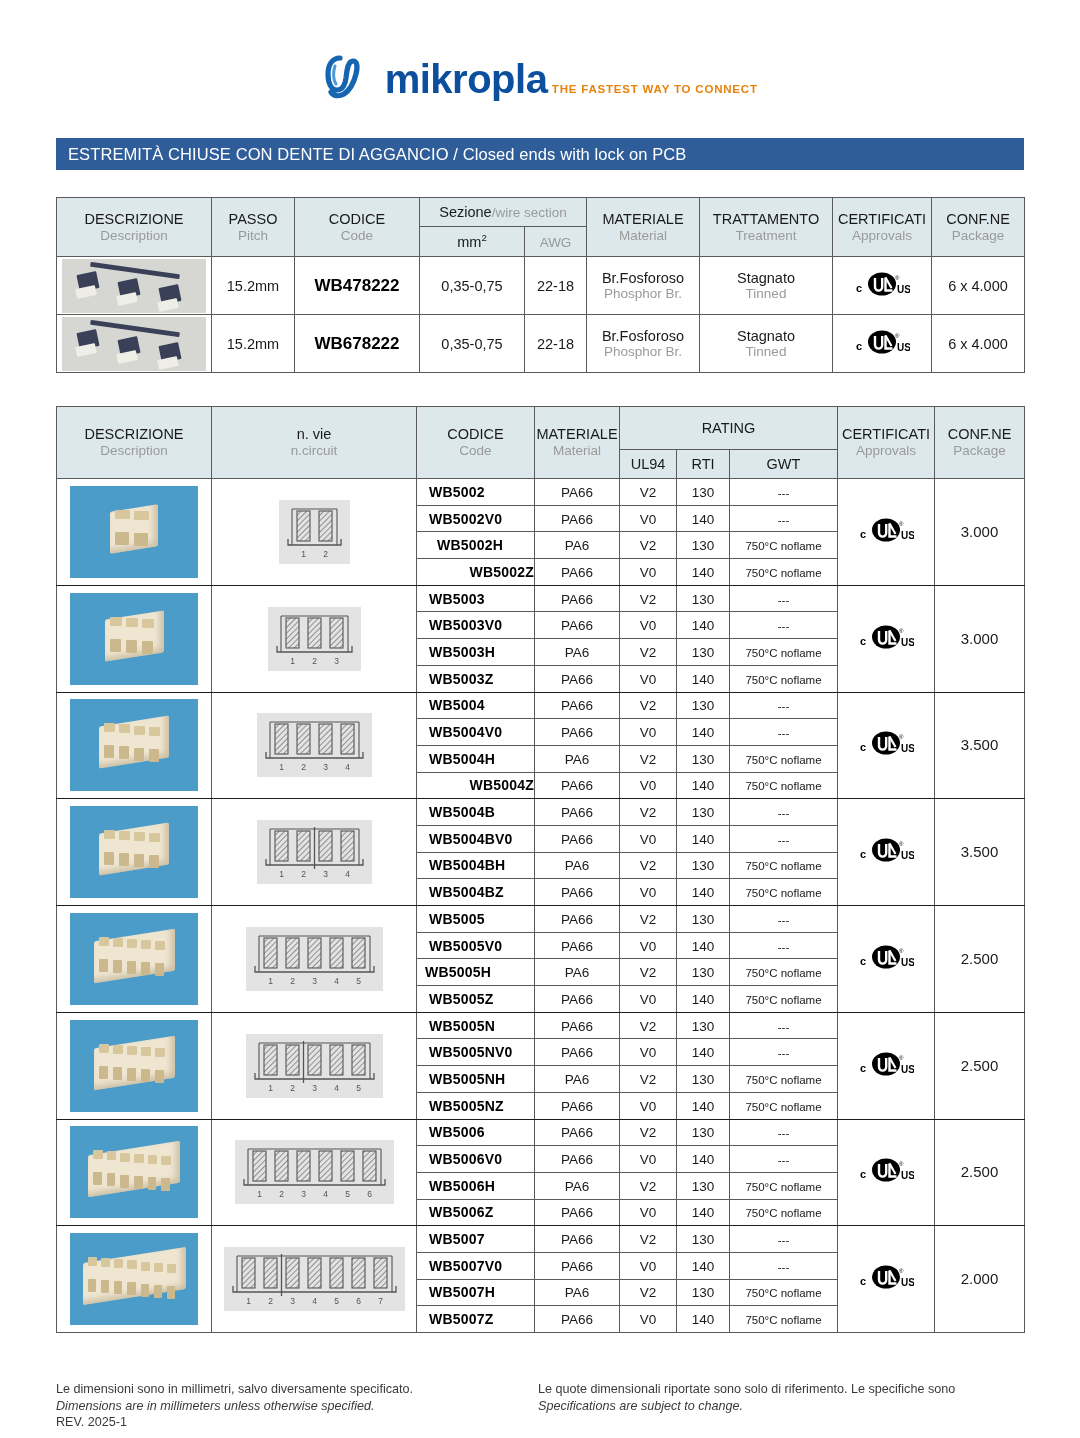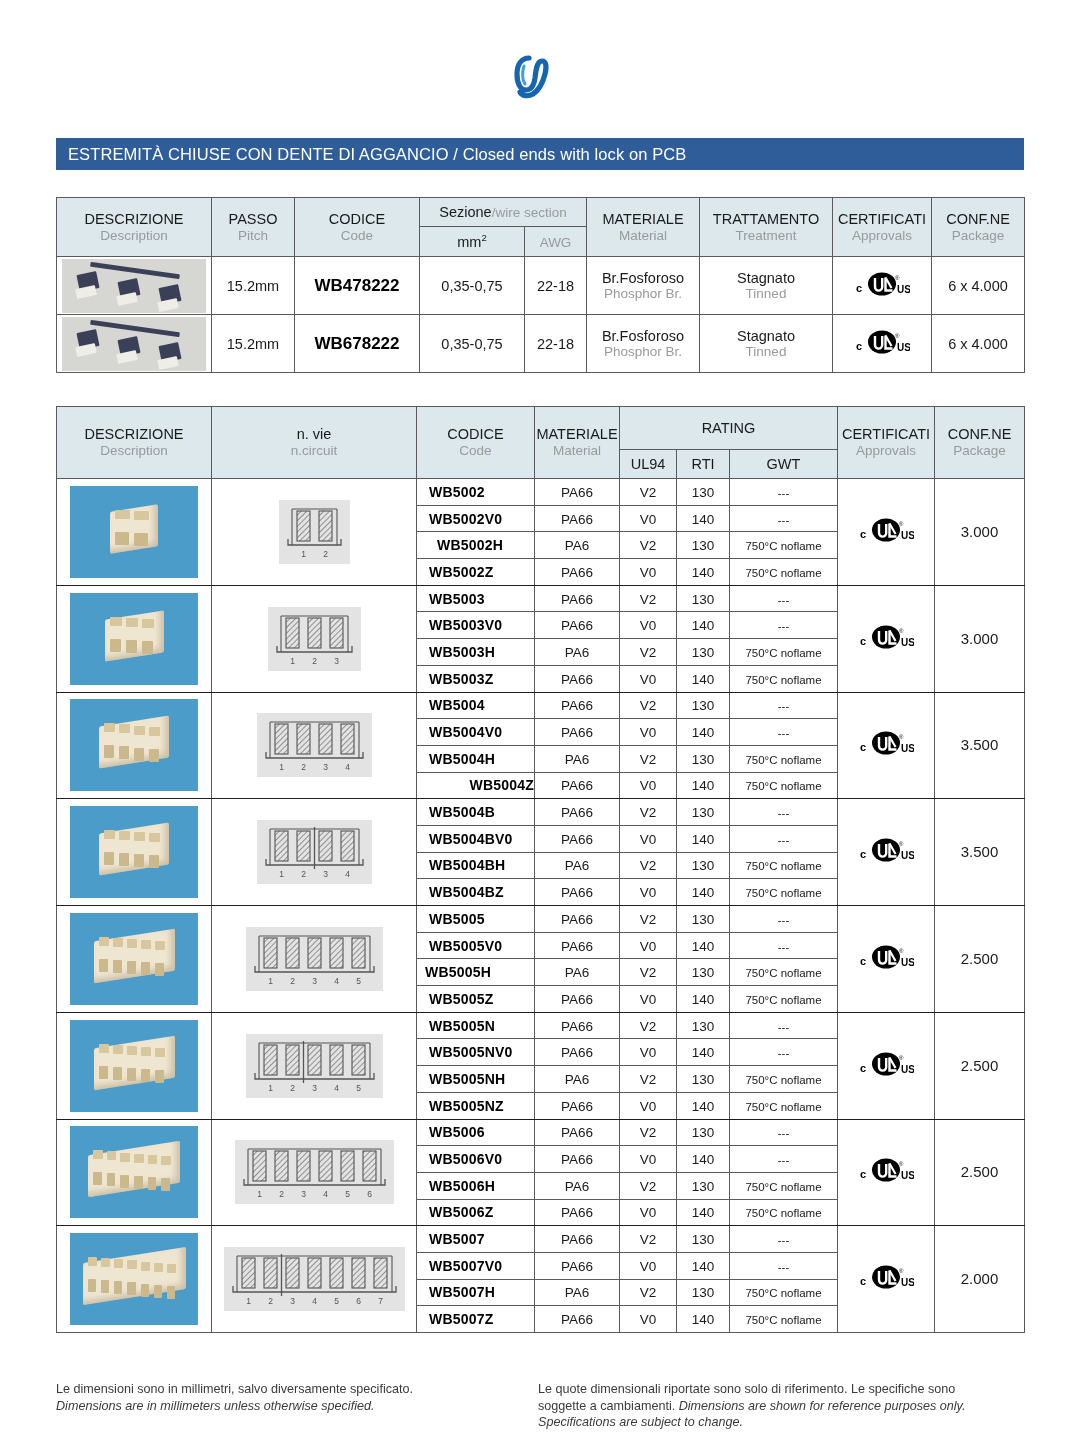--- a/index.html
+++ b/index.html
@@ -101,20 +101,24 @@
 <body>
 
 <div class="logo-wrap">
   <div class="logo-inline">
     <span class="logo-mark">
       <svg width="52" height="50" viewBox="0 0 52 50">
         <path d="M18,6 C10,6 6,13 6,22 C6,31 9,38 15,38 C20,38 23,33 24,26 C25,17 26,9 31,9 C35,9 36,14 34,22
                  C32,30 28,38 22,42 C17,45 11,44 9,40" fill="none" stroke="#1565b0" stroke-width="5.2" stroke-linecap="round"></path>
         <path d="M13,14 C11,20 11,28 14,32" fill="none" stroke="#4a9bd8" stroke-width="3" stroke-linecap="round"></path>
       </svg>
+    </span>
+    <span class="logo-text-block">
+      <span class="logo-word">mikropla</span>
+      <span class="logo-tag">THE FASTEST WAY TO CONNECT</span>
     </span>
   </div>
 </div>
 
 <div class="banner">ESTREMITÀ CHIUSE CON DENTE DI AGGANCIO / Closed ends with lock on PCB</div>
 
 <table class="tbl" id="t1">
   <colgroup>
     <col style="width:155px">
       <col style="width:83px">
@@ -354,21 +358,21 @@
         <td class="dash-b"><span class="gwt">---</span></td>
       </tr>
       <tr class="drow">
         <td class="dash-b" style="text-align:left;padding-left:20px"><span class="code">WB5002H</span></td>
         <td class="dash-b"><span class="cellv">PA6</span></td>
         <td class="dash-b"><span class="cellv">V2</span></td>
         <td class="dash-b"><span class="cellv">130</span></td>
         <td class="dash-b"><span class="gwt">750°C noflame</span></td>
       </tr>
       <tr class="drow">
-        <td class="grp-b" style="text-align:left;padding-left:12px"><span class="code">WB5002Z</span></td>
+        <td class="grp-b" style="text-align:right;padding-left:12px"><span class="code">WB5002Z</span></td>
         <td class="grp-b"><span class="cellv">PA66</span></td>
         <td class="grp-b"><span class="cellv">V0</span></td>
         <td class="grp-b"><span class="cellv">140</span></td>
         <td class="grp-b"><span class="gwt">750°C noflame</span></td>
       </tr>
       <tr class="drow">
         <td rowspan="4" class="grp-b">
           <div class="photo2">
             <div class="part" style="left:34.5px;top:22px;width:59px;height:42px;box-shadow:inset -4px -4px 6px rgba(140,120,80,.35);transform:skewY(-9deg);"></div>
             <div class="hole" style="left:39.5px;top:24px;width:12.333333333333332px;height:9px;"></div>
@@ -911,18 +915,18 @@
         <td class=""><span class="cellv">V0</span></td>
         <td class=""><span class="cellv">140</span></td>
         <td class=""><span class="gwt">750°C noflame</span></td>
       </tr>
     </tbody>
 </table>
 
 <div class="foot" id="footL">
   <div>Le dimensioni sono in millimetri, salvo diversamente specificato.</div>
   <div class="i">Dimensions are in millimeters unless otherwise specified.</div>
+  <div>REV. 2025-1</div>
 </div>
 <div class="foot" id="footR">
   <div>Le quote dimensionali riportate sono solo di riferimento. Le specifiche sono</div>
-  <div><span>soggette a cambiamenti. </span><span class="i">Dimensions are shown for reference purposes only.</span></div>
   <div class="i">Specifications are subject to change.</div>
 </div>
 
 </body></html>

